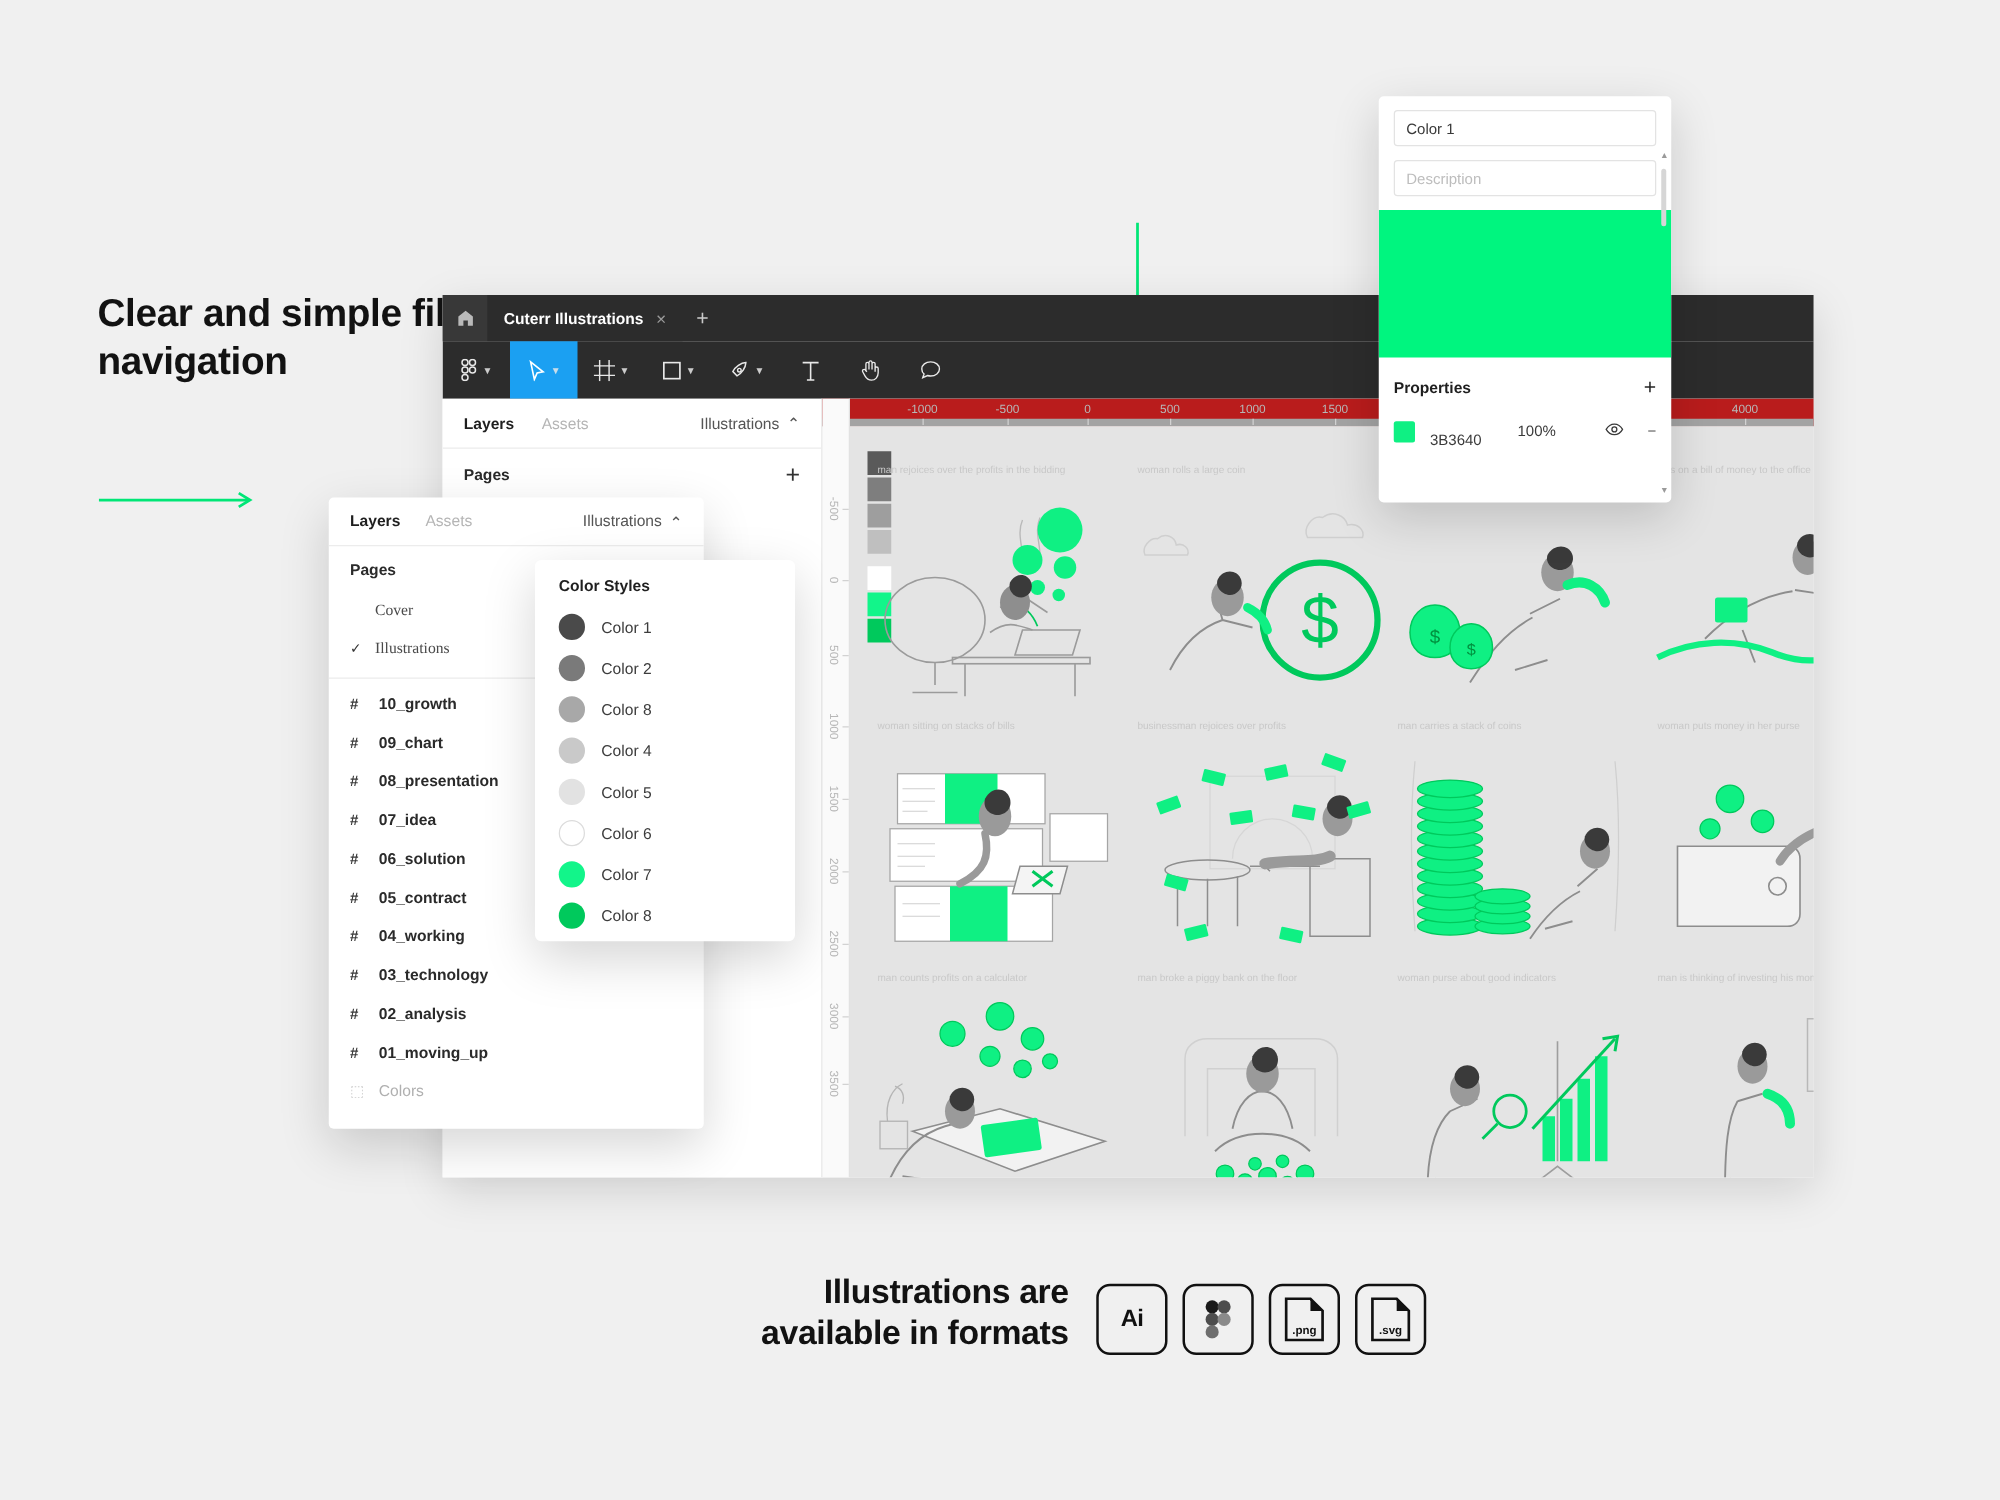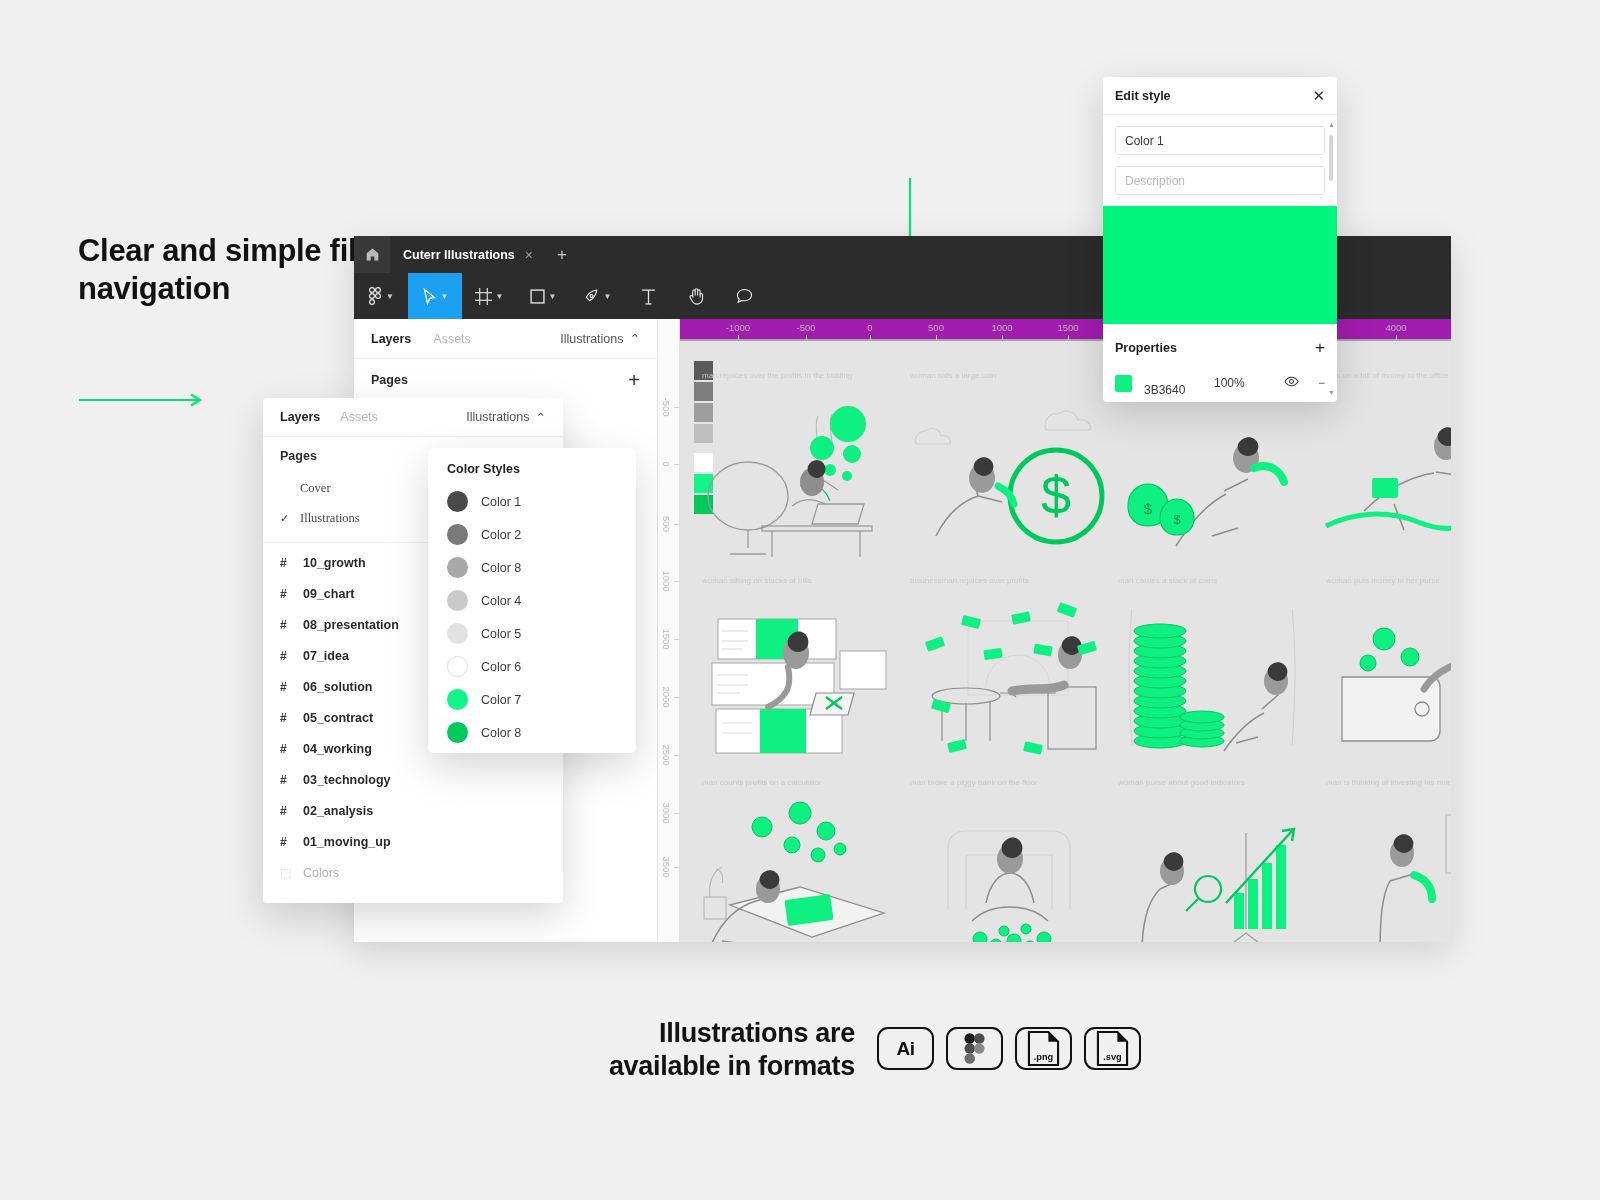--- a/index.html
+++ b/index.html
@@ -77,21 +77,21 @@
   .pages-row {
     height: 42px; display: flex; align-items: center; padding: 0 17px;
     font-size: 12.5px; color: #2b2b2b; font-weight: 600;
   }
   .pages-row .plus { margin-left: auto; font-size: 20px; font-weight: 300; color: #333; }
 
   
   .canvas-wrap { position: absolute; left: 304px; right: 0; top: 83px; bottom: 0; background: #e4e4e4; }
   .ruler-h {
     position: absolute; left: 0; right: 0; top: 0; height: 22px;
-    background: #a21caf; border-bottom: 2px solid #a3a3a3;
+    background: #b91c1c; border-bottom: 6px solid #a3a3a3;
   }
   .ruler-v {
     position: absolute; left: 0; top: 0; bottom: 0; width: 22px;
     background: #fafafa; border-right: 1px solid #e2e2e2; z-index: 3;
   }
   .rh-tick { position: absolute; top: 3px; font-size: 9.5px; color: #b7b7b7; transform: translateX(-50%); }
   .rh-mark { position: absolute; top: 16px; width: 1px; height: 5px; background: #d2d2d2; }
   .rv-tick {
     position: absolute; left: 3px; font-size: 9.5px; color: #b7b7b7;
     writing-mode: vertical-rl; transform: translateY(-50%);
@@ -183,21 +183,21 @@
   .es-prop-row .minus { width: 14px; text-align: right; color: #555; }
   .es-scroll {
     position: absolute; right: 2px; top: 44px; width: 7px; bottom: 6px;
   }
   .es-scroll .bar { position: absolute; top: 14px; width: 4px; left: 1px; height: 46px; background: #d6d6d6; border-radius: 2px; }
   .es-scroll .ar { position: absolute; left: 0; font-size: 7px; color: #9a9a9a; }
 
   
   .fmt-row { position: absolute; left: 877px; top: 1027px; display: flex; gap: 12px; }
   .fmt {
-    width: 57px; height: 43px; border: 2.2px solid #111; border-radius: 11px;
+    width: 57px; height: 57px; border: 2.2px solid #111; border-radius: 11px;
     display: flex; align-items: center; justify-content: center;
     background: #f0f0f0;
   }
   .fmt .lbl { font-size: 19px; font-weight: 600; color: #111; letter-spacing: -0.5px; }
 </style>
 </head>
 <body>
 
 <div class="stage">
 
@@ -708,24 +708,20 @@
           <span class="cs-label">Color 7</span>
         </div>
         <div class="cs-row">
           <span class="cs-dot" style="background: rgb(0, 201, 92);"></span>
           <span class="cs-label">Color 8</span>
         </div>
       </div>
   </div>
 
   <div class="edit-style">
-    <div class="es-head">
-      <span class="es-title">Edit style</span>
-      <span class="es-close">✕</span>
-    </div>
     <div class="es-input">Color 1</div>
     <div class="es-input ph">Description</div>
     <div class="es-swatch" id="es-swatch" style="background: rgb(0, 245, 127);"></div>
     <div class="es-props">
       <span>Properties</span>
       <span class="plus">+</span>
     </div>
     <div class="es-prop-row">
       <span class="chip" id="prop-chip" style="background: rgb(15, 240, 131);"></span>
       <span class="hex">3B3640</span>

